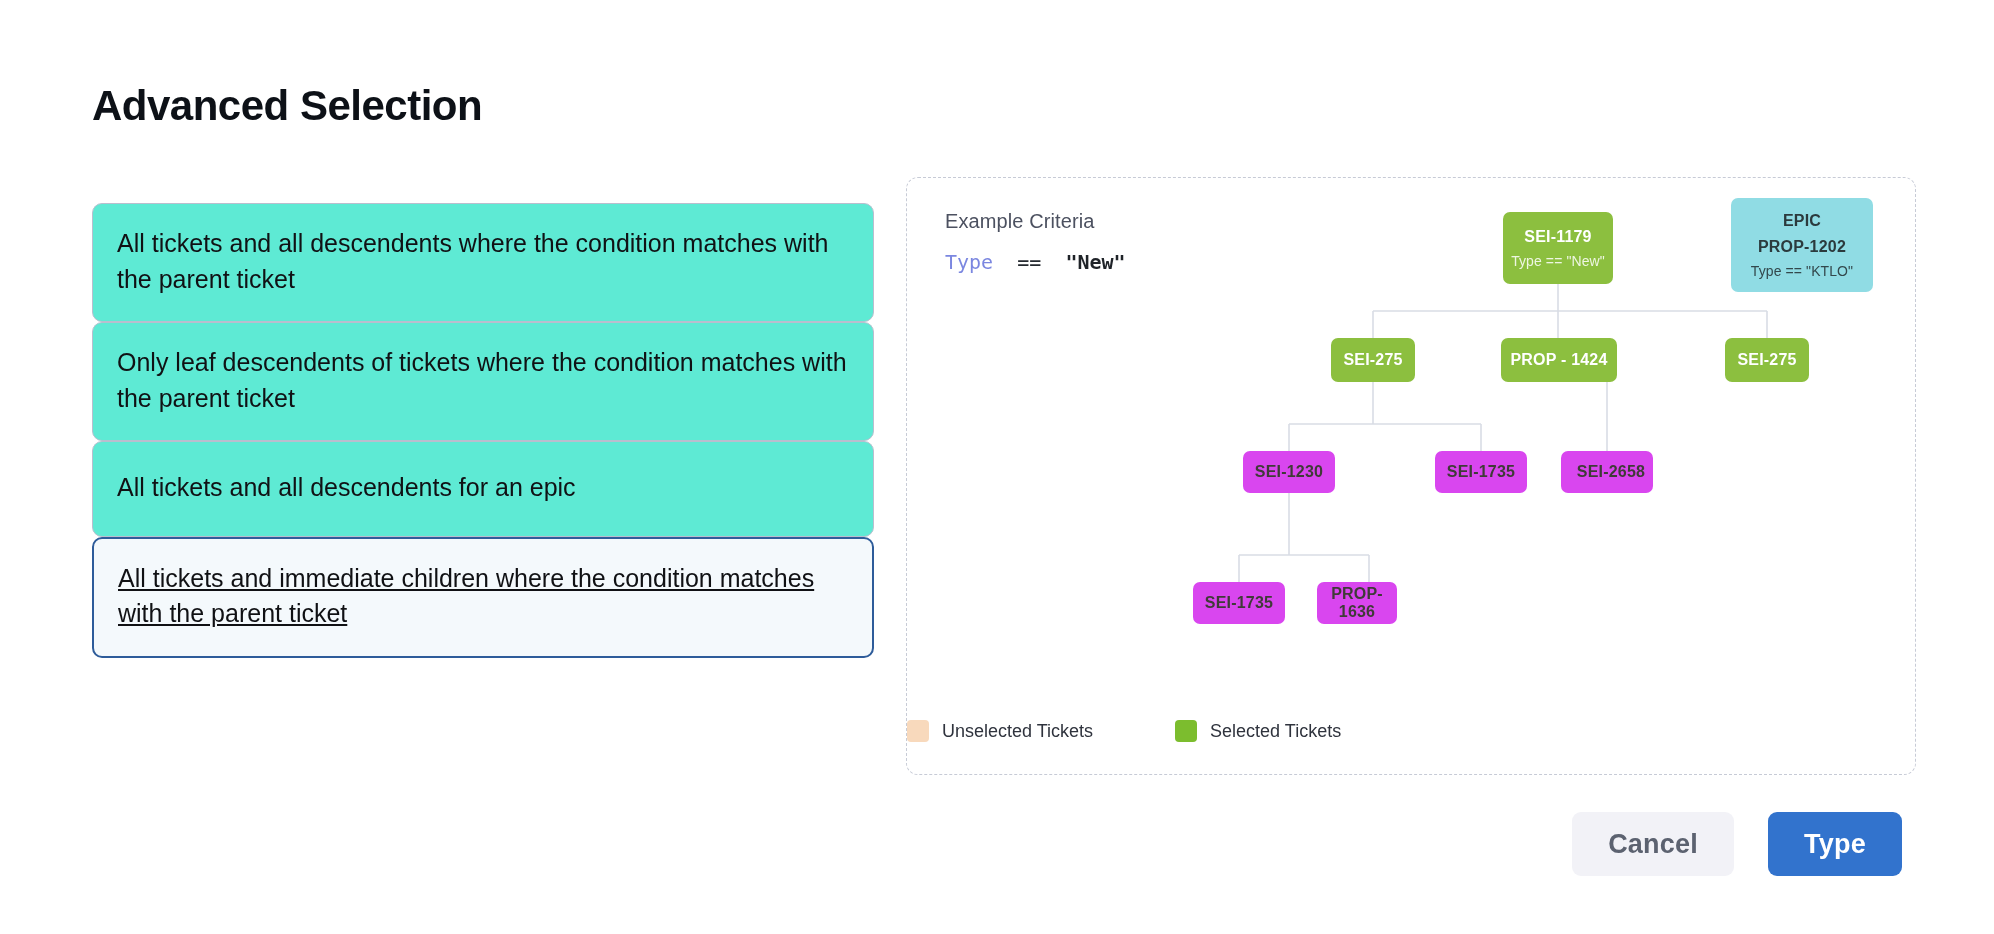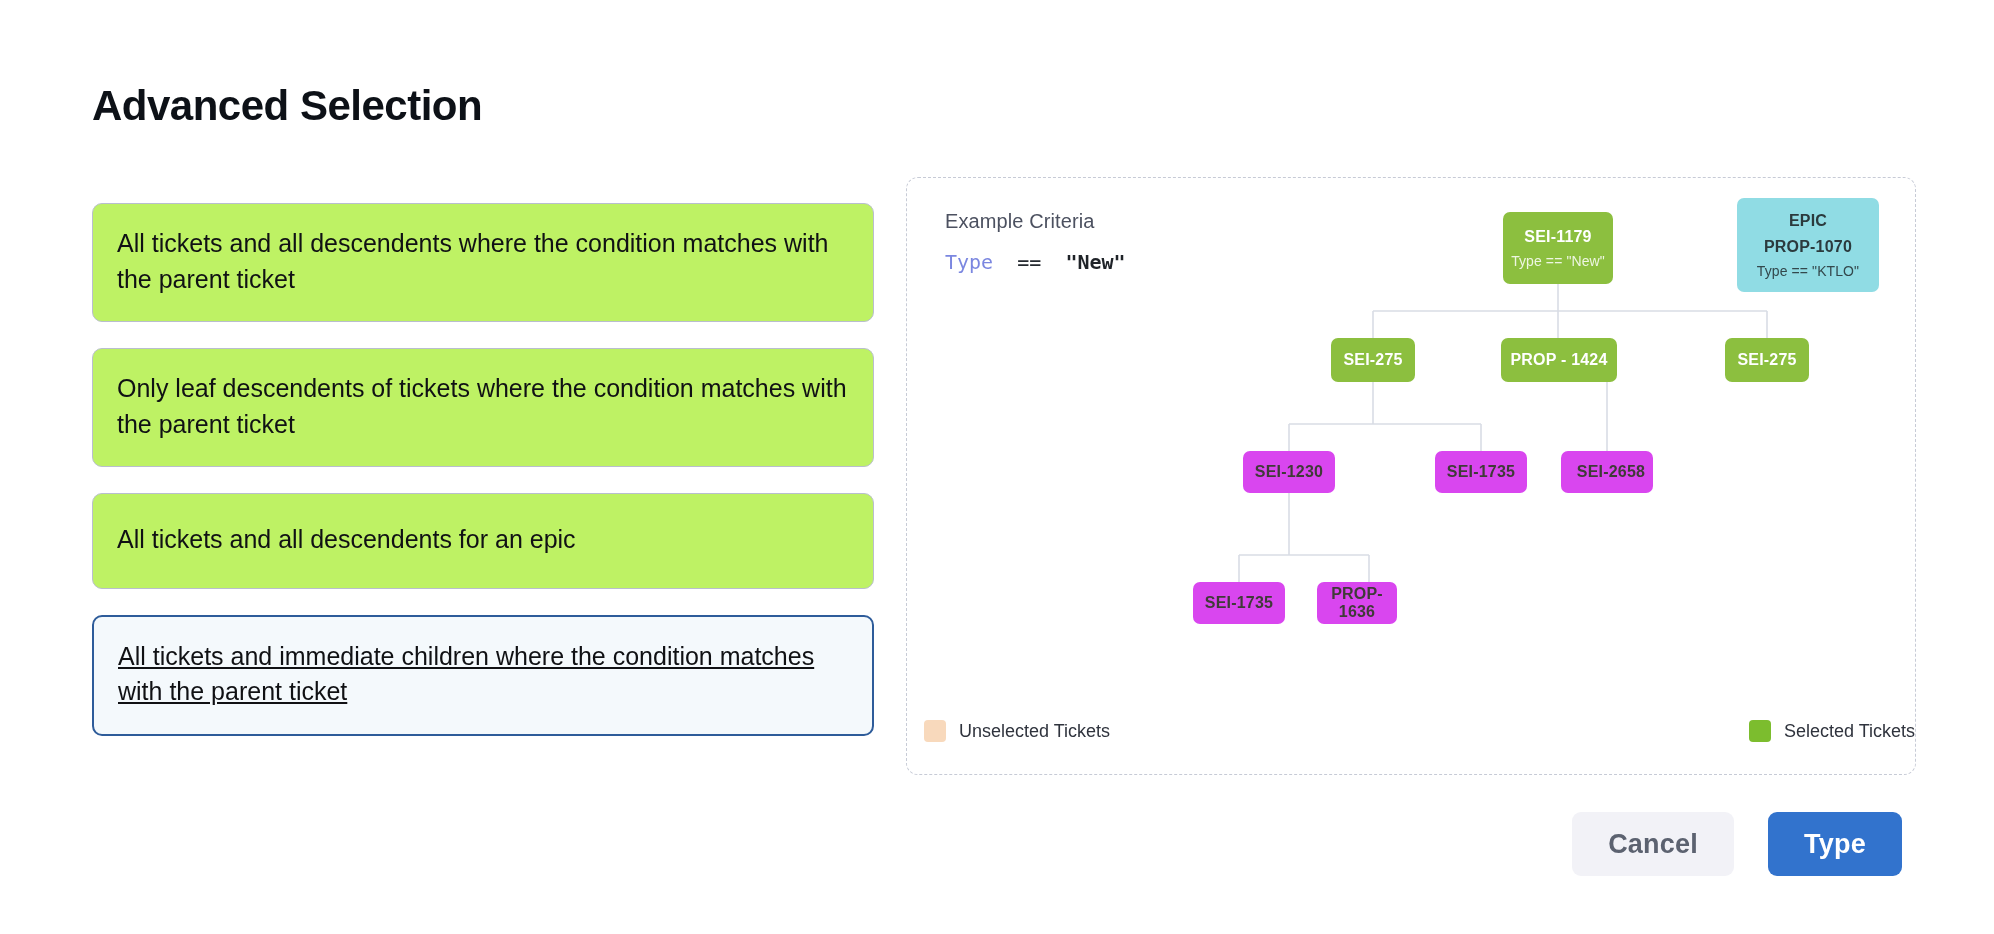--- a/index.html
+++ b/index.html
@@ -31,23 +31,22 @@
   
   .options {
     position: absolute;
     left: 92px; top: 203px;
     width: 782px;
   }
   .option-card {
     width: 782px;
     border: 1.5px solid #b9bece;
     border-radius: 10px;
-    background: #bef264;
+    background: #5eead4;
     padding: 22px 24px 24px 24px;
-    margin-bottom: 26px;
     color: #101114;
     font-size: 25px;
     line-height: 1.42;
     cursor: pointer;
   }
   .option-card:last-child { margin-bottom: 2px; text-decoration: underline; }
   .option-card.single-line {
     padding-top: 28px;
     padding-bottom: 30px;
   }
@@ -123,24 +122,24 @@
   }
   .node.epic {
     background: #90dce4;
     color: #2b3a3d;
   }
   .node.epic .n-sub { color: #33484c; }
 
   
   .legend {
     position: absolute;
-    left: 17px; right: 0;
+    left: 0; right: 0;
     bottom: 32px;
     display: flex;
-    justify-content: space-between;
+    justify-content: flex-start;
     align-items: center;
     gap: 82px;
   }
   .legend-item {
     display: flex;
     align-items: center;
     gap: 13px;
   }
   .legend-swatch {
     width: 22px; height: 22px;
@@ -241,23 +240,23 @@
         <path d="M332 377 L332 404"></path>
         <path d="M462 377 L462 404"></path>
       </g>
     </svg>
 
     <div class="node selected" style="left:596px; top:34px; width:110px; height:72px;">
       <div class="n-title">SEI-1179</div>
       <div class="n-sub">Type == "New"</div>
     </div>
 
-    <div class="node epic" style="left:824px; top:20px; width:142px; height:94px;margin-left:6px;">
+    <div class="node epic" style="left:824px; top:20px; width:142px; height:94px;">
       <div class="n-title">EPIC</div>
-      <div class="n-title" style="margin-top:8px;">PROP-1070</div>
+      <div class="n-title" style="margin-top:8px;">PROP-1202</div>
       <div class="n-sub">Type == "KTLO"</div>
     </div>
 
     <div class="node selected" style="left:424px; top:160px; width:84px; height:44px;">
       <div class="n-title">SEI-275</div>
     </div>
 
     <div class="node selected" style="left:594px; top:160px; width:116px; height:44px;">
       <div class="n-title">PROP - 1424</div>
     </div>

